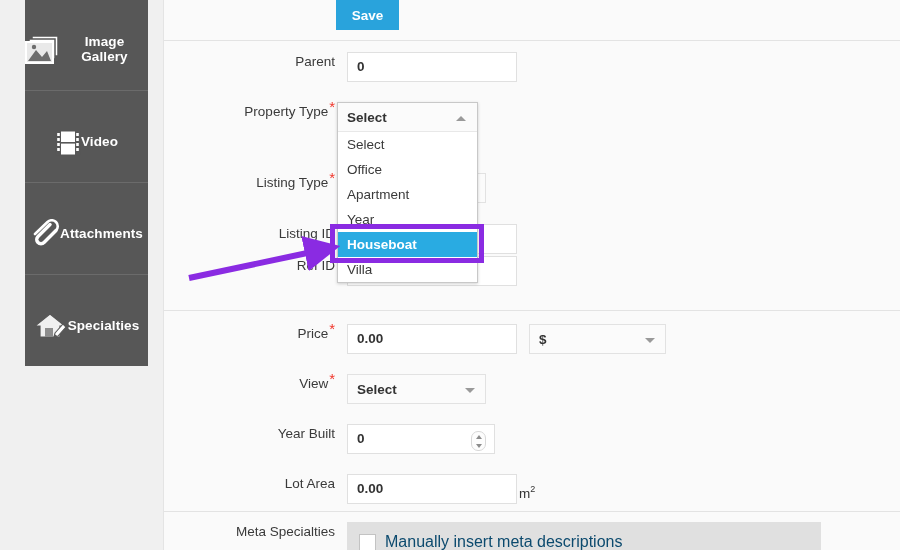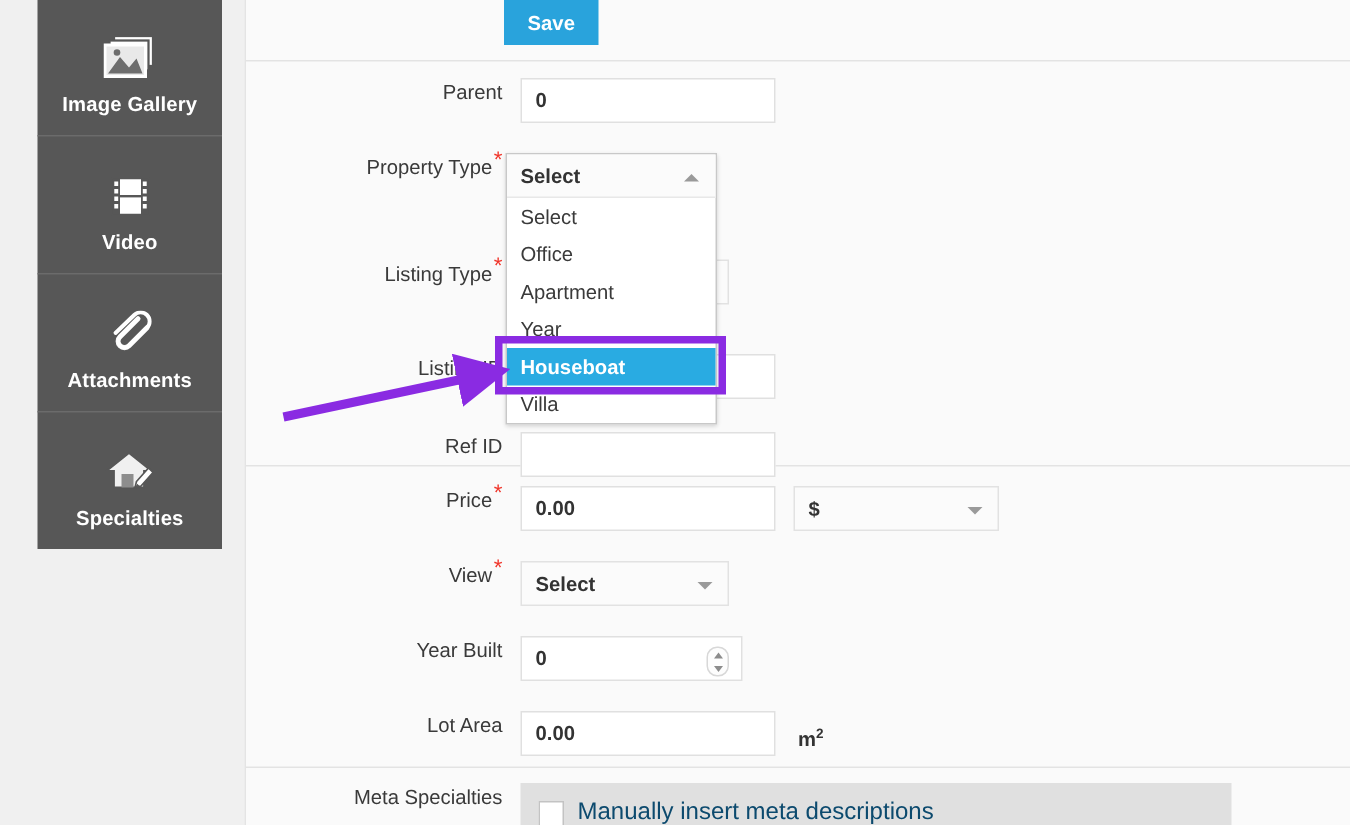--- a/index.html
+++ b/index.html
@@ -12,21 +12,21 @@
   #root{position:relative;width:900px;height:550px;}
 
   
   .sidebar{
     position:absolute;left:25px;top:-1px;width:123px;
     background:#575757;
   }
   .side-item{
     height:91px;
     border-bottom:1px solid #6b6b6b;
-    display:flex;flex-direction:column;
+    display:flex;flex-direction:row;
     align-items:center;justify-content:center;
     color:#ffffff;
     cursor:pointer;
   }
   .side-item:last-child{border-bottom:none;}
   .side-ico{height:40px;display:flex;align-items:flex-end;justify-content:center;}
   .side-ico svg{display:block;}
   .side-label{
     font-size:13.5px;font-weight:bold;letter-spacing:.1px;
     margin-top:9px;text-align:center;color:#fff;
@@ -84,21 +84,21 @@
     position:absolute;right:10px;top:13px;
     width:0;height:0;border-left:5px solid transparent;
     border-right:5px solid transparent;border-top:5px solid #9a9a9a;
   }
   .caret-u{
     position:absolute;right:11px;top:13px;
     width:0;height:0;border-left:5px solid transparent;
     border-right:5px solid transparent;border-bottom:5px solid #9a9a9a;
   }
 
-  .unit{font-size:13.5px;color:#333;font-weight:bold;line-height:30px;margin-left:15px;text-align:center;}
+  .unit{font-size:13.5px;color:#333;font-weight:normal;line-height:30px;margin-left:2px;text-align:center;}
   .unit sup{font-size:9px;}
 
   .spin{
     position:absolute;right:8px;top:6px;width:13px;height:18px;
     border:1px solid #d8d8d8;border-radius:7px;background:#fdfdfd;
     display:flex;flex-direction:column;align-items:center;justify-content:space-around;
     cursor:pointer;
   }
   .spin i{display:block;width:0;height:0;border-left:3px solid transparent;border-right:3px solid transparent;}
   .spin i.up{border-bottom:4px solid #8c8c8c;}
@@ -221,26 +221,26 @@
       <div class="lbl"><span>Property Type</span><span class="req">*</span></div>
     </div>
 
     <div class="row" style="top:173px">
       <div class="lbl"><span>Listing Type</span><span class="req">*</span></div>
       <div class="selbox" style="width:139px">
         <span></span>
       </div>
     </div>
 
-    <div class="row" style="top:236px">
+    <div class="row" style="top:224px">
       <div class="lbl">Listing ID</div>
       <div class="fld w170"></div>
     </div>
 
-    <div class="row" style="top:288px">
+    <div class="row" style="top:256px">
       <div class="lbl">Ref ID</div>
       <div class="fld w170"></div>
     </div>
 
     <div class="row" style="top:324px">
       <div class="lbl"><span>Price</span><span class="req">*</span></div>
       <div class="fld w170">0.00</div>
       <div class="selbox" style="width:137px;margin-left:12px">
         <span>$</span>
         <i class="caret-d"></i>

